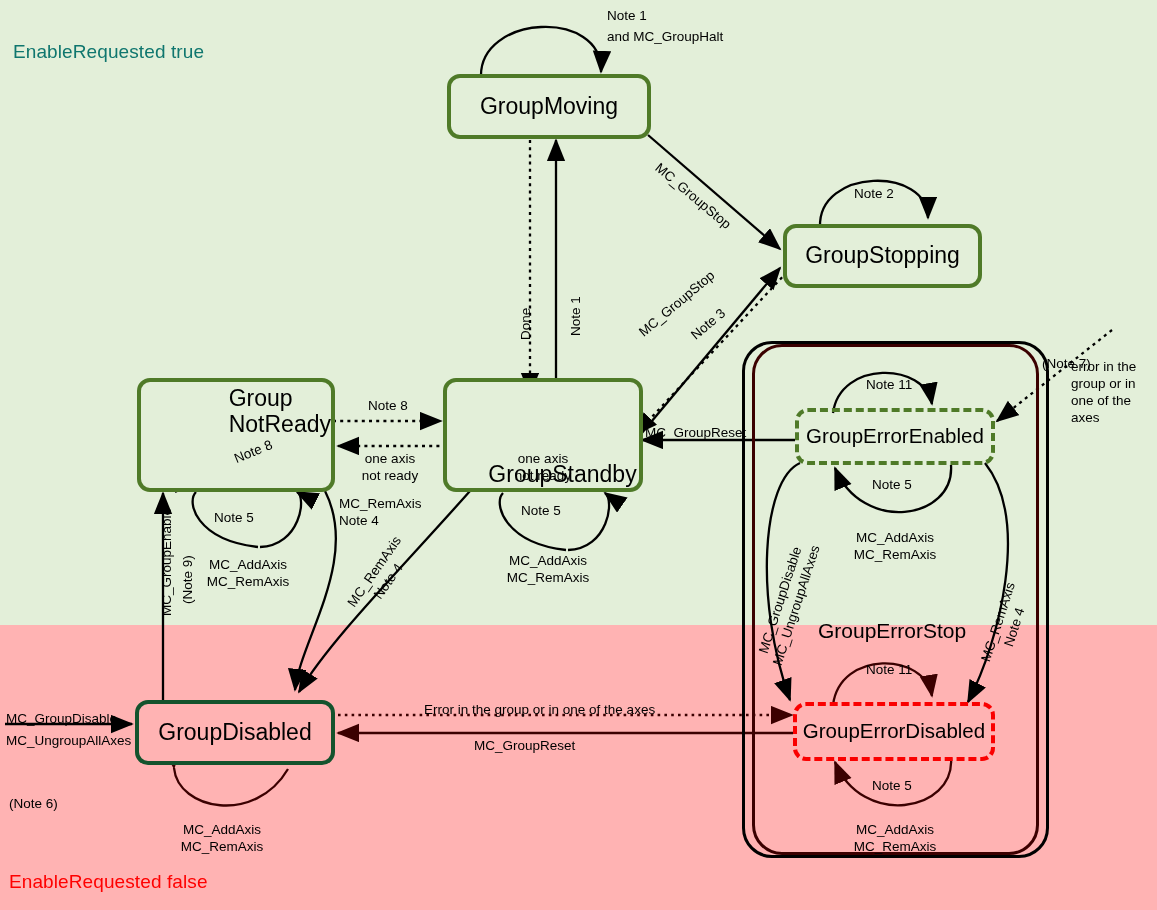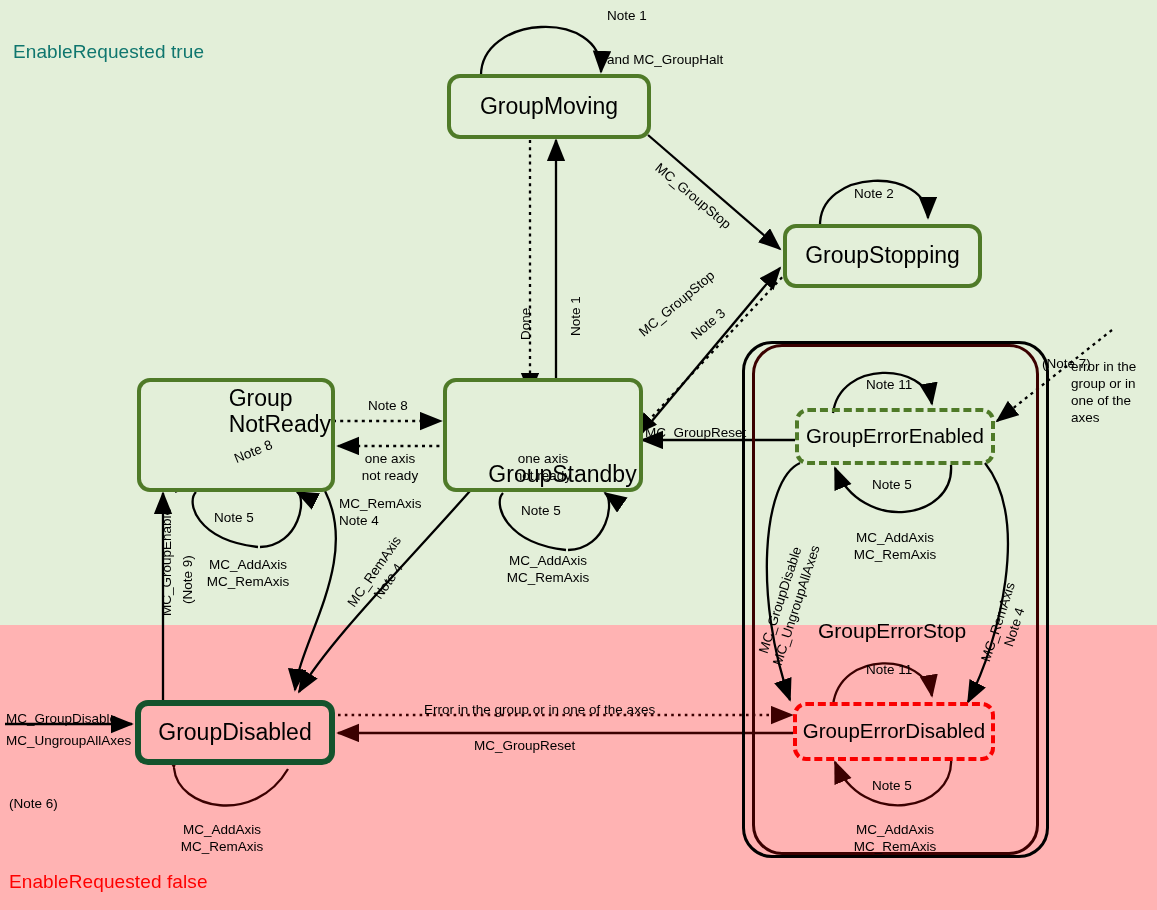--- a/index.html
+++ b/index.html
@@ -8,21 +8,21 @@
   .band{position:absolute;left:0;width:1157px;}
   #band-true{top:0;height:625px;background:#e3efd9;}
   #band-false{top:625px;height:285px;background:#ffb3b3;}
   #svg-layer{position:absolute;left:0;top:0;width:1157px;height:910px;}
   .zone-label{position:absolute;font-size:19px;letter-spacing:.1px;}
   .zone-true{left:13px;top:41px;color:#0f766e;}
   .zone-false{left:9px;top:871px;color:#ff0000;}
   .node{position:absolute;box-sizing:border-box;display:flex;
         align-items:center;justify-content:center;}
   .node-green{border:4px solid #4f7a28;border-radius:13px;background:#e3efd9;}
-  .node-red{border:6px solid #14532d;border-radius:13px;background:#ffb3b3;}
+  .node-red{border:4px solid #14532d;border-radius:13px;background:#ffb3b3;}
   .node-dash-green{border:4px dashed #4f7a28;border-radius:13px;background:transparent;}
   .node-dash-red{border:4px dashed #fa0000;border-radius:13px;background:transparent;}
   .node-title{font-size:23px;color:#000;white-space:pre-line;line-height:1.12;}
   .node-left{justify-content:flex-end;align-items:flex-start;padding:4px 0 0 10px;}
   .lbl{position:absolute;font-size:13.5px;color:#000;line-height:1.25;white-space:pre-line;}
   .lbl-c{text-align:center;}
   .lbl-21{font-size:21px;}
   .rot90{transform-origin:0 0;transform:rotate(-90deg);}
   .outer-box{position:absolute;box-sizing:border-box;border:3.5px solid #000;
              border-radius:30px;background:transparent;}
@@ -133,21 +133,21 @@
   <div class="node node-dash-red" style="left:793px;top:702px;width:202px;height:59px;">
     <span class="node-title" style="font-size:20.5px;">GroupErrorDisabled</span>
   </div>
 
   <div class="lbl lbl-21" style="left:818px;top:578px;margin-top:40px;">GroupErrorStop</div>
 
   <div class="zone-label zone-true">EnableRequested true</div>
   <div class="zone-label zone-false">EnableRequested false</div>
 
   <div class="lbl" style="left:607px;top:8px;">Note 1</div>
-  <div class="lbl" style="left:607px;top:52px;">and MC_GroupHalt</div>
+  <div class="lbl" style="left:607px;top:29px;">and MC_GroupHalt</div>
 
   <div class="lbl" style="left:662px;top:160px;transform-origin:0 0;transform:rotate(40deg);">MC_GroupStop</div>
 
   <div class="lbl" style="left:854px;top:186px;">Note 2</div>
 
   <div class="lbl" style="left:636px;top:328px;transform-origin:0 0;transform:rotate(-40deg);">MC_GroupStop</div>
   <div class="lbl" style="left:688px;top:331px;transform-origin:0 0;transform:rotate(-40deg);">Note 3</div>
 
   <div class="lbl rot90" style="left:518px;top:340px;">Done</div>
   <div class="lbl rot90" style="left:568px;top:336px;">Note 1</div>

